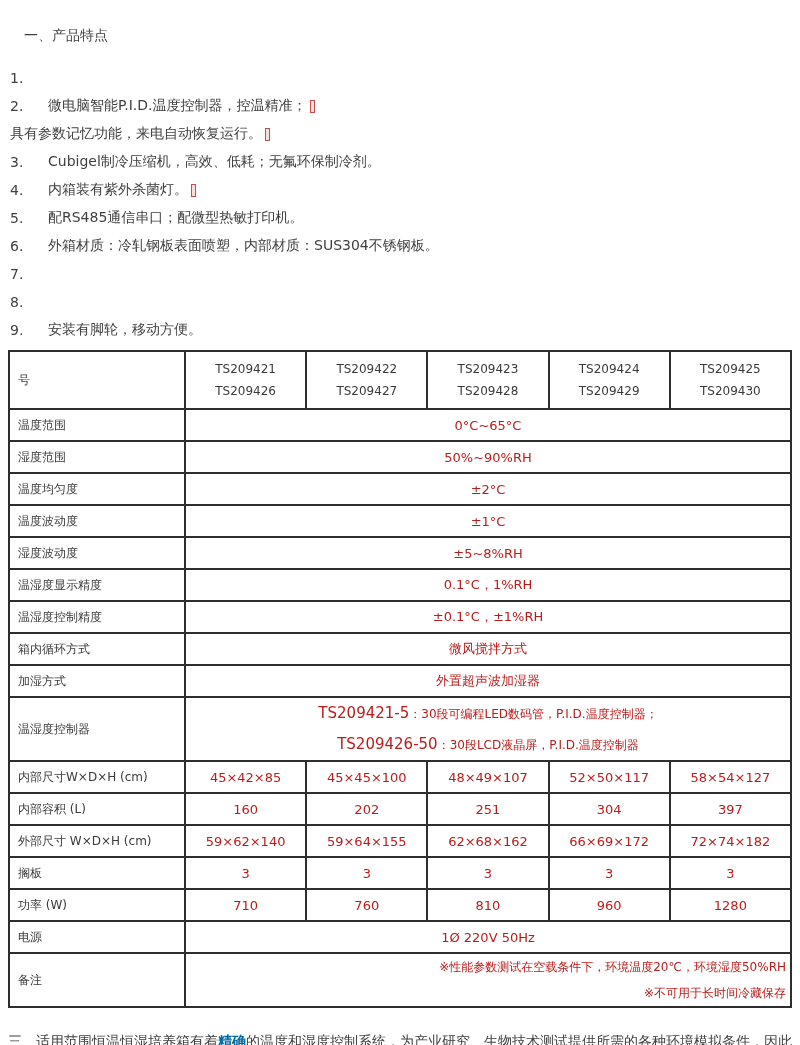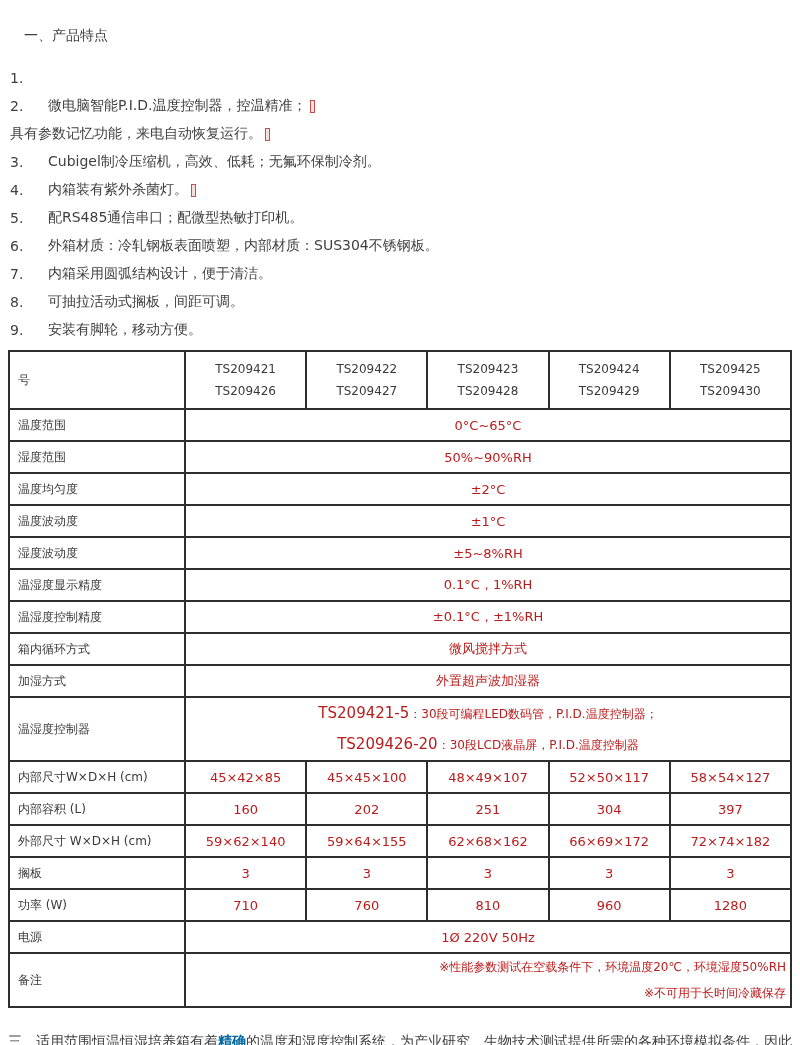--- a/index.html
+++ b/index.html
@@ -63,25 +63,23 @@
       <div class="feat-item">
         <span class="feat-num">5.</span>
         <span class="feat-text">配RS485通信串口；配微型热敏打印机。</span>
       </div>
       <div class="feat-item">
         <span class="feat-num">6.</span>
         <span class="feat-text">外箱材质：冷轧钢板表面喷塑，内部材质：SUS304不锈钢板。</span>
       </div>
       <div class="feat-item">
         <span class="feat-num">7.</span>
-        <span class="feat-text">内箱采用圆弧结构设计，便于清洁。</span>
       </div>
       <div class="feat-item">
         <span class="feat-num">8.</span>
-        <span class="feat-text">可抽拉活动式搁板，间距可调。</span>
       </div>
       <div class="feat-item">
         <span class="feat-num">9.</span>
         <span class="feat-text">安装有脚轮，移动方便。</span>
       </div>
     </div>
 
 
   <table class="specs-table" id="specs-table">
     <colgroup>
@@ -149,21 +147,21 @@
           <td colspan="5" class="cell val">微风搅拌方式</td>
         </tr>
         <tr>
           <td class="cell lbl">加湿方式</td>
           <td colspan="5" class="cell val">外置超声波加湿器</td>
         </tr>
         <tr>
           <td class="cell lbl">温湿度控制器</td>
           <td colspan="5" class="cell val">
             <div class="ctrl-line"><span class="ctrl-model">TS209421-5</span><span>：30段可编程LED数码管，P.I.D.温度控制器；</span></div>
-            <div class="ctrl-line"><span class="ctrl-model">TS209426-20</span><span>：30段LCD液晶屏，P.I.D.温度控制器</span></div>
+            <div class="ctrl-line"><span class="ctrl-model">TS209426-50</span><span>：30段LCD液晶屏，P.I.D.温度控制器</span></div>
           </td>
         </tr>
         <tr>
           <td class="cell lbl">内部尺寸W×D×H (cm)</td>
           <td class="cell val">45×42×85</td>
           <td class="cell val">45×45×100</td>
           <td class="cell val">48×49×107</td>
           <td class="cell val">52×50×117</td>
           <td class="cell val">58×54×127</td>
         </tr>

